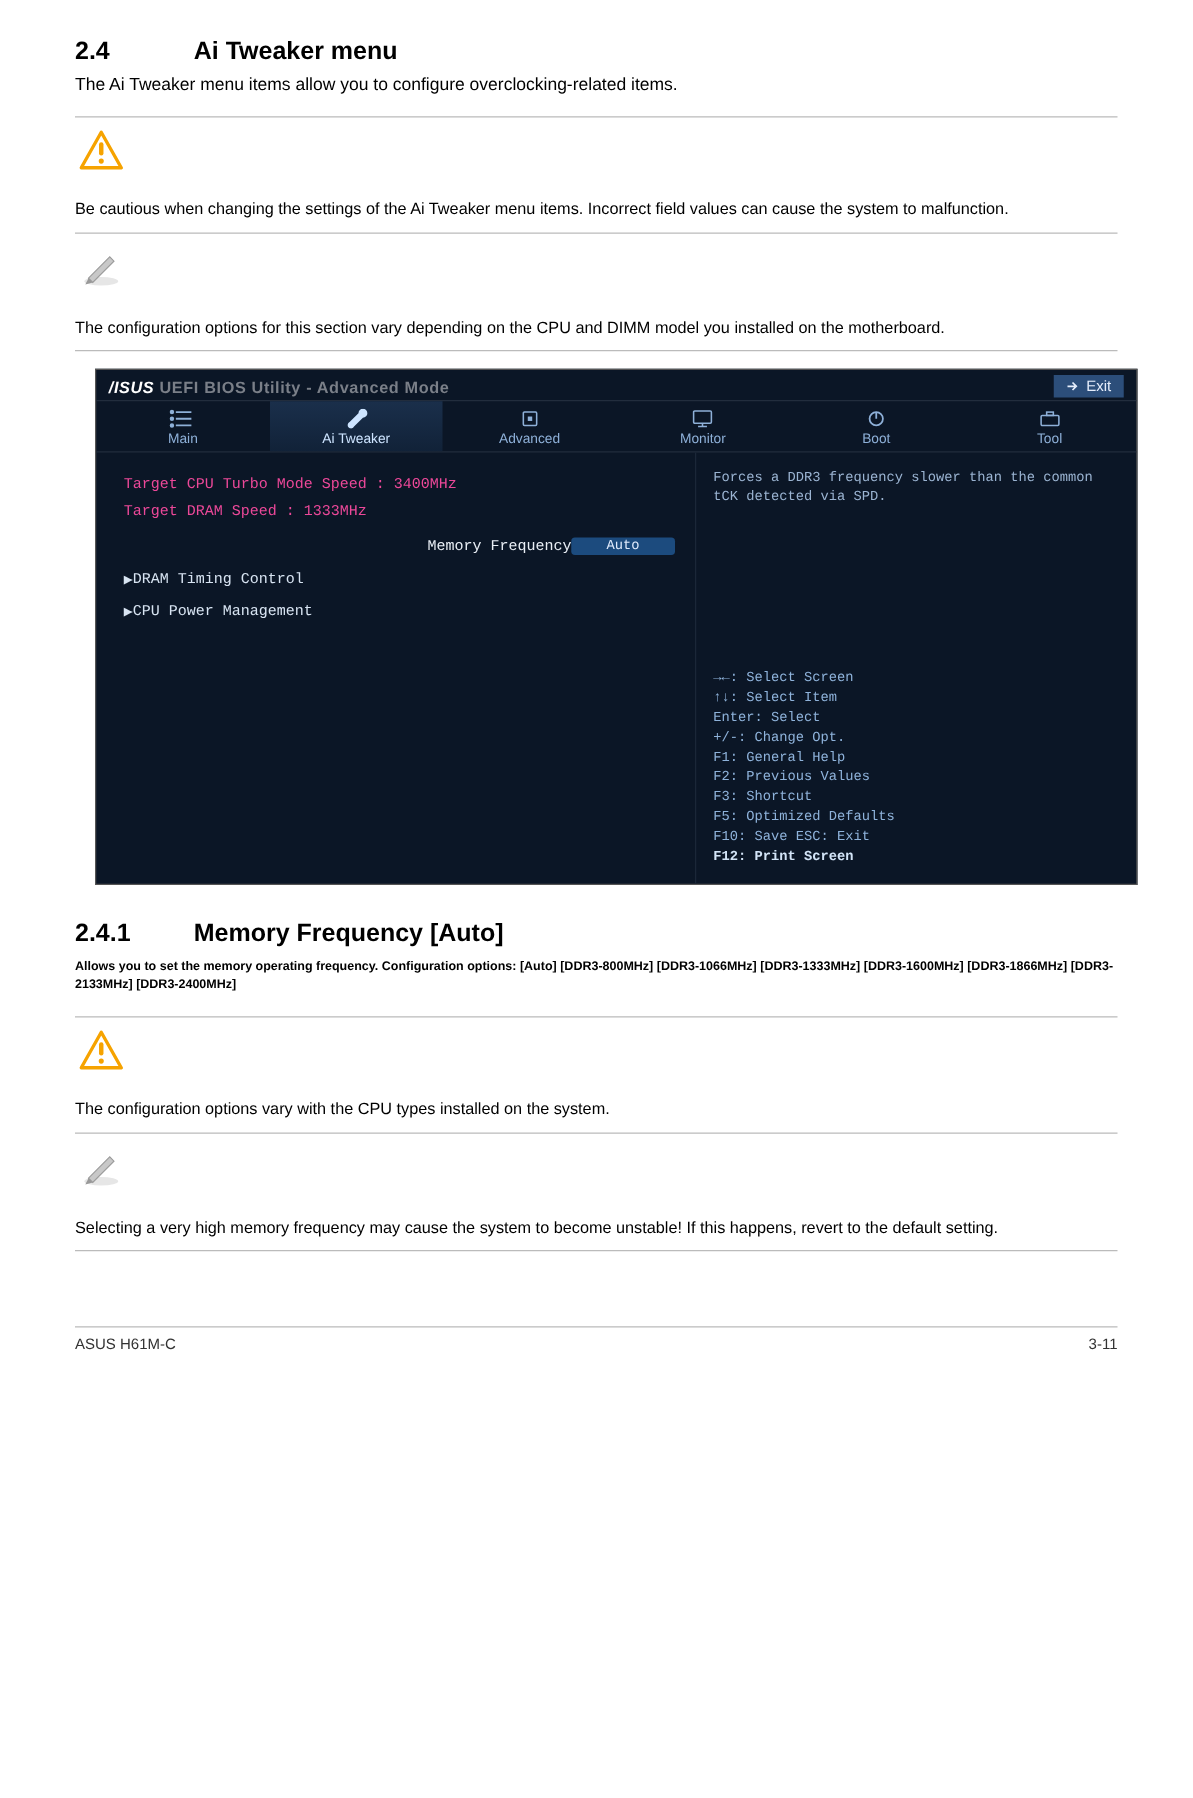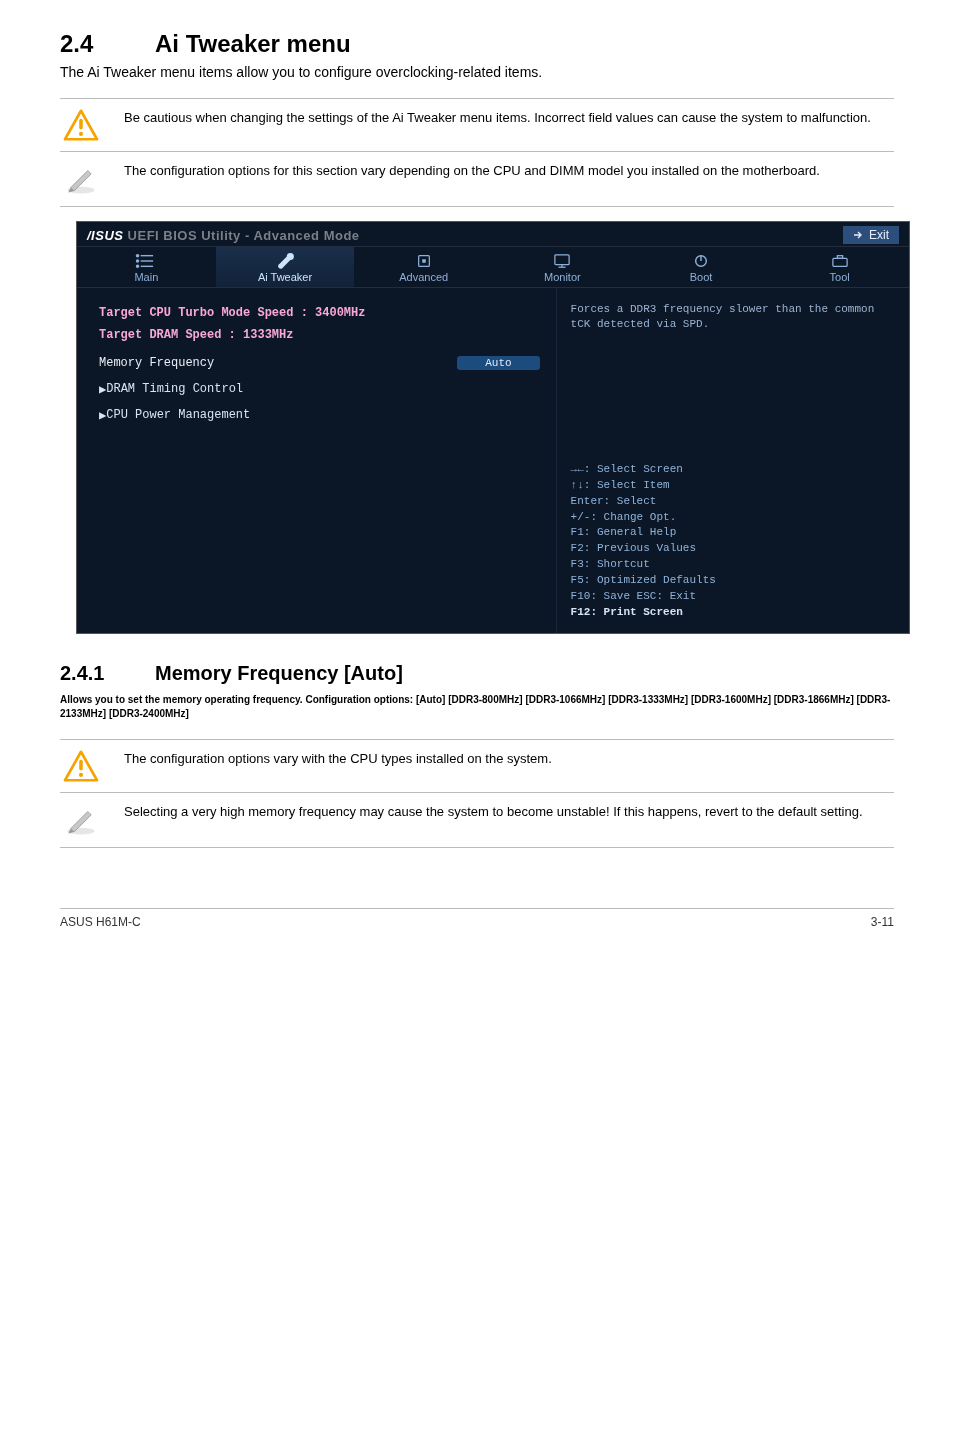--- a/index.html
+++ b/index.html
@@ -5,24 +5,24 @@
   * { margin: 0; padding: 0; box-sizing: border-box; }
   body {
     font-family: Arial, Helvetica, sans-serif;
     background: #ffffff;
     width: 954px;
     margin: 0 auto;
     padding: 30px 60px 40px 60px;
     color: #000;
     font-size: 13px;
   }
-  h1.section { font-size: 24px; font-weight: bold; margin-bottom: 6px; }
+  h1.section { font-size: 20px; font-weight: bold; margin-bottom: 6px; }
   h1.section .num { display: inline-block; width: 95px; }
   p.lead { font-size: 14px; margin-bottom: 18px; }
-  .infobox { display: flex; align-items: flex-start; gap: 22px; border-top: 1px solid #bbb; border-bottom: 1px solid #bbb; padding: 10px 0; margin-bottom: 14px; }
+  .infobox { display: flex; align-items: flex-start; gap: 22px; border-top: 1px solid #bbb; border-bottom: 1px solid #bbb; padding: 10px 0; margin-bottom: 14px; flex-direction: column; }
   .infobox + .infobox { margin-top: -14px; border-top: none; }
   .iconcell { width: 42px; flex: none; display: flex; align-items: center; justify-content: center; }
   .infobox .text { font-size: 13px; line-height: 1.35; }
   .warn-tri { width: 36px; height: 32px; }
   .pencil-ico { width: 36px; height: 34px; }
   .bios {
     margin: 12px 0 28px 16px;
     border: 1px solid #555;
     width: 100%;
     background: #0b1626;
@@ -35,21 +35,21 @@
   .asus-brand { color:#fff; font-style:italic; font-weight:bold; }
   .exit-btn { background:#2c4e7a; color:#e6eefc; padding:2px 10px; font-family: Arial, sans-serif; display:flex; align-items:center; gap:6px; font-size:12px; }
   .tabs { display:flex; border-top:1px solid #222d3d; border-bottom:1px solid #222d3d; }
   .tab { flex:1; text-align:center; padding:6px 0 4px 0; font-family: Arial, sans-serif; font-size:11px; color:#8eb0d8; }
   .tab.active { background: linear-gradient(#1a2f4b,#112238); color:#cde4ff; }
   .tab .ticon { display:block; margin:0 auto 2px auto; width:22px; height:16px; }
   .bios-body { display:flex; min-height:310px; }
   .bios-left { flex:1.35; padding:14px 16px 10px 22px; }
   .bios-right { flex:1; border-left:1px solid #1b2738; padding:14px 12px 12px 14px; color:#9bb4d2; }
   .row { display:flex; align-items:center; height:22px; }
-  .row .label { color:#f9a8d4; flex:1;font-weight:bold; }
+  .row .label { color:#ec4899; flex:1; }
   .hdr-row { color:#e9eef5; margin-top:6px; }
   .pill { background:#1c4b7e; color:#dfeafc; border-radius:3px; padding:1px 28px; font-size:11px; margin-left:auto; }
   .exp { color:#d8e4f2; margin-top:4px; }
   .bios-right p { font-size:11px; line-height:1.35; }
   .helpkeys { margin-top:130px; font-size:11px; line-height:1.45; color:#8fb3db; }
   .helpkeys .hi { color:#d3e4f7; font-weight:bold; }
   .bios-footer { text-align:center; background:#222b36; color:#b8c3cf; font-size:10.5px; padding:2px 0; font-family: Arial, sans-serif; }
 
   h2.subsection { font-size: 20px; font-weight: bold; margin: 8px 0 8px 0; }
   h2.subsection .num { display:inline-block; width:95px; }
@@ -154,21 +154,21 @@
 
   <div class="bios-body">
     <div class="bios-left">
       <div class="row">
           <span class="label">Target CPU Turbo Mode Speed : 3400MHz</span>
         </div>
       <div class="row">
           <span class="label">Target DRAM Speed : 1333MHz</span>
         </div>
       <div class="row hdr-row">
-        <span style="flex:1;">Memory Frequency</span>
+        <span style="flex:1;text-align:right;">Memory Frequency</span>
         <span class="pill">Auto</span>
       </div>
       <div class="row exp">▶ <span>DRAM Timing Control</span></div>
       <div class="row exp">▶ <span>CPU Power Management</span></div>
     </div>
     <div class="bios-right">
       <p>Forces a DDR3 frequency slower than the common tCK detected via SPD.</p>
       <div class="helpkeys">
         <div>→←: Select Screen</div>
         <div>↑↓: Select Item</div>

